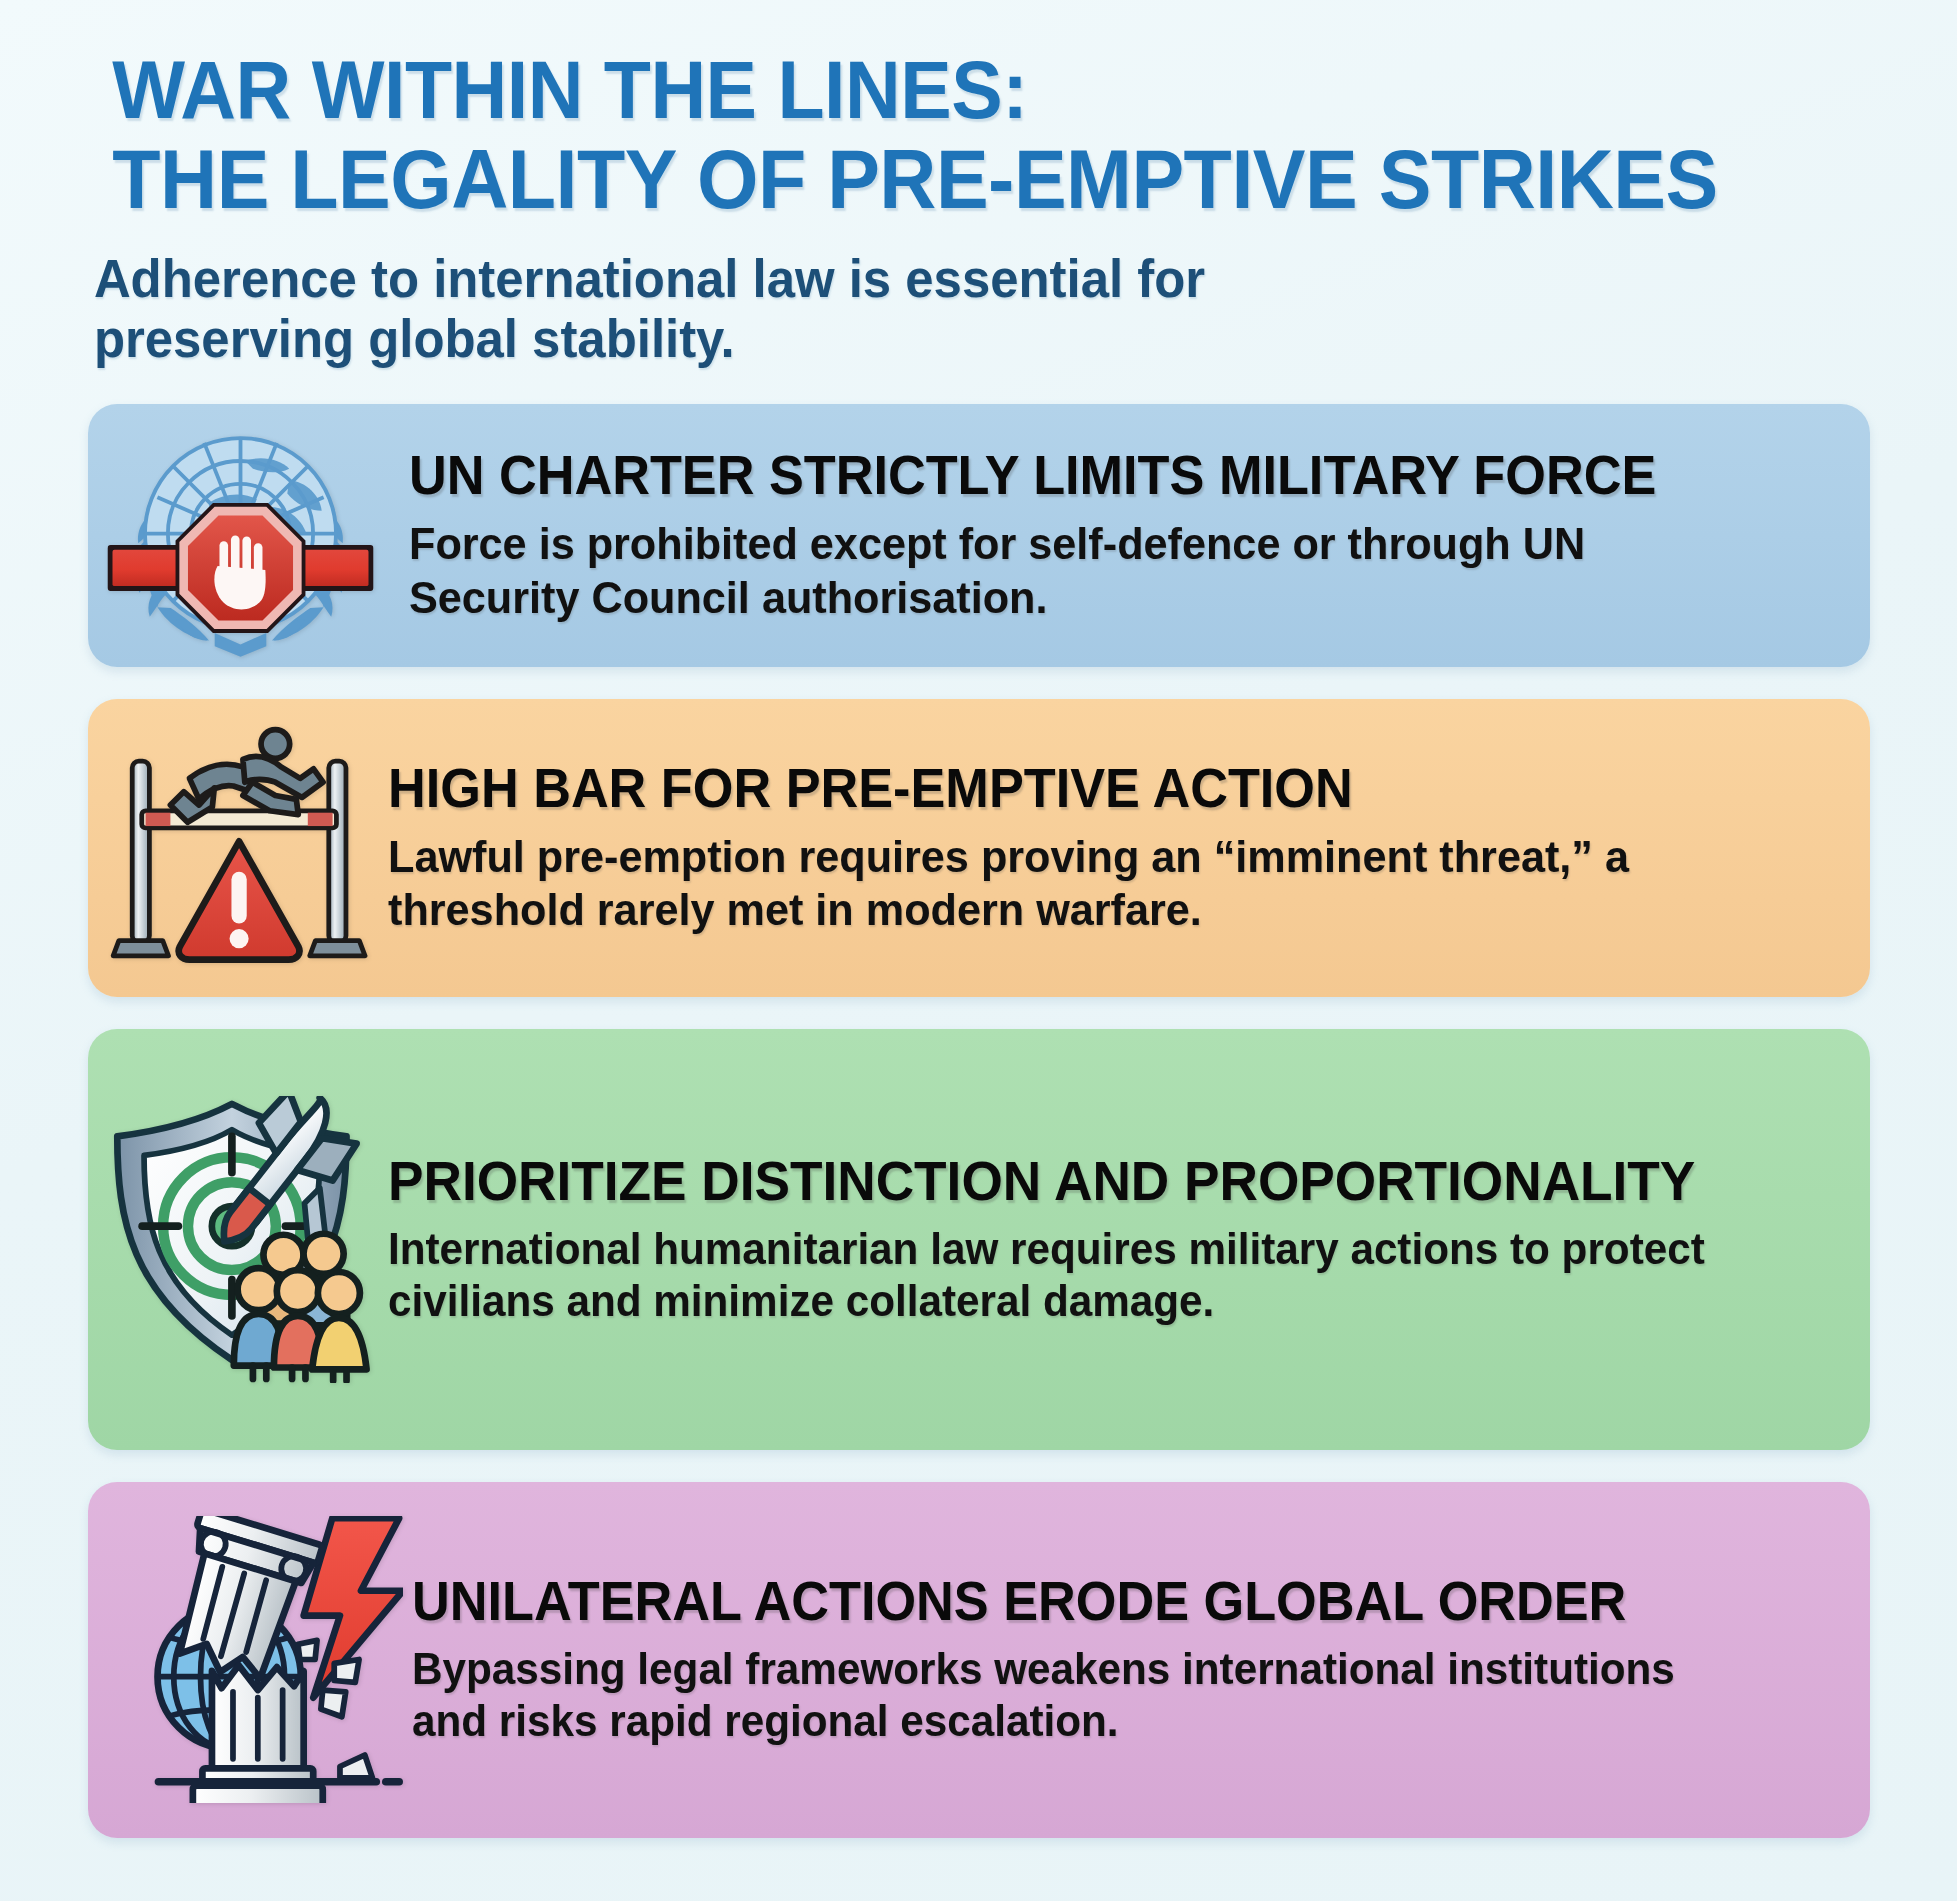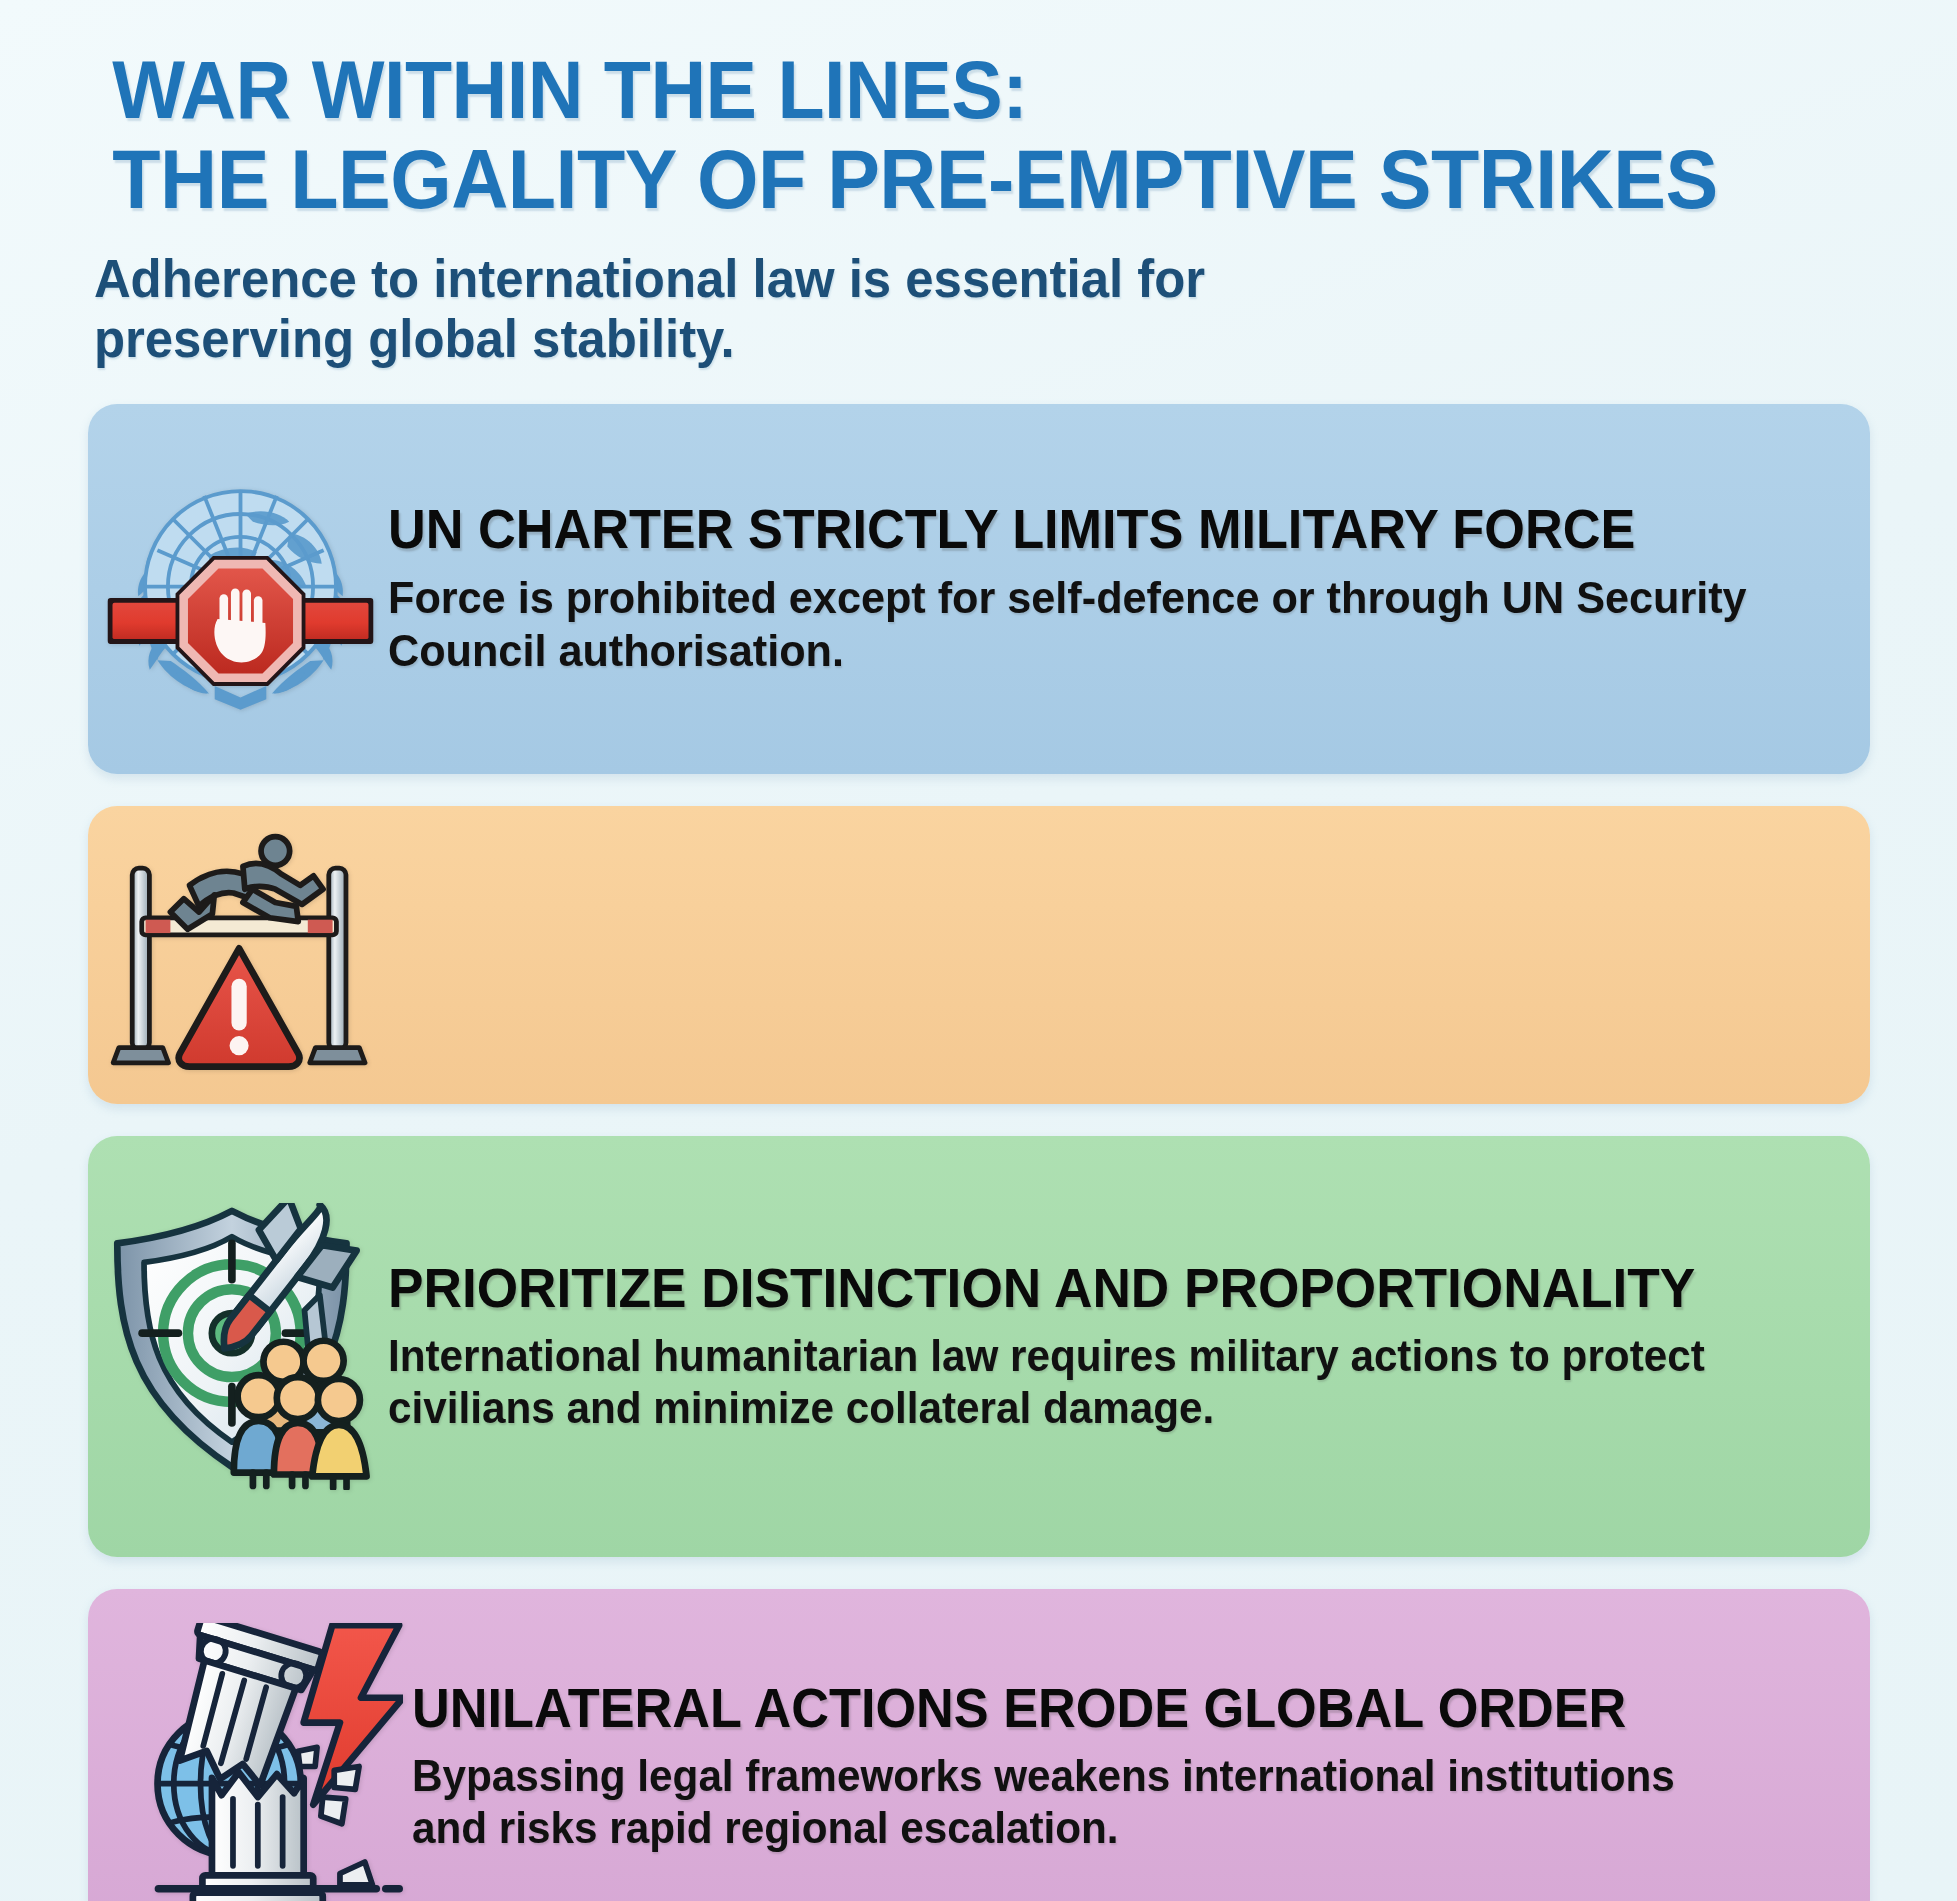--- a/index.html
+++ b/index.html
@@ -39,21 +39,21 @@
   .cards { position:relative; margin-top:36px; padding:0 88px; }
   .card {
     position:relative;
     display:flex;
     align-items:center;
     border-radius:29px;
     margin-bottom:32px;
     box-shadow:0 4.8px 9.6px rgba(120,160,190,0.20);
     overflow:hidden;
   }
-  .card-1 { height:370px; background:linear-gradient(180deg,#b3d3ea 0%,#a5c9e4 100%); }
+  .card-1 { height:263px; background:linear-gradient(180deg,#b3d3ea 0%,#a5c9e4 100%);gap:21px; }
   .card-2 { height:298px; background:linear-gradient(180deg,#fad4a0 0%,#f4c891 100%); }
   .card-3 { height:421px; background:linear-gradient(180deg,#aee0b2 0%,#9fd6a5 100%); }
   .card-4 { height:356px; background:linear-gradient(180deg,#e0b5dd 0%,#d6a7d4 100%);padding-left:24px; }
 
   .icon-wrap {
     flex:0 0 296px;
     height:100%;
     display:flex;
     align-items:center;
     justify-content:center;
@@ -232,20 +232,24 @@
             <path d="M152 62 L176 76 L198 80 L200 96 L170 92 L142 76 Z"></path>
           </g>
 
           <g transform="translate(138,186)">
             <path d="M0 -62 L62 48 C66 56 60 62 52 62 L-52 62 C-60 62 -66 56 -62 48 Z" fill="url(#trig)" stroke="#1d1b1a" stroke-width="7" stroke-linejoin="round"></path>
             <rect x="-8" y="-30" width="16" height="54" rx="8" fill="#fdf4f2"></rect>
             <circle cx="0" cy="40" r="10" fill="#fdf4f2"></circle>
           </g>
         </svg>
       </div>
+      <div class="card-body">
+        <div class="card-title">HIGH BAR FOR PRE-EMPTIVE ACTION</div>
+        <div class="card-desc">Lawful pre-emption requires proving an “imminent threat,” a threshold rarely met in modern warfare.</div>
+      </div>
     </div>
 
     <div class="card card-3">
       <div class="icon-wrap">
         <svg width="277" height="287" viewBox="0 0 290 300">
           <defs>
             <linearGradient id="shoutg" x1="0" y1="0" x2="1" y2="0">
               <stop offset="0%" stop-color="#7c93a8"></stop>
               <stop offset="50%" stop-color="#c3d2de"></stop>
               <stop offset="100%" stop-color="#7b92a7"></stop>

